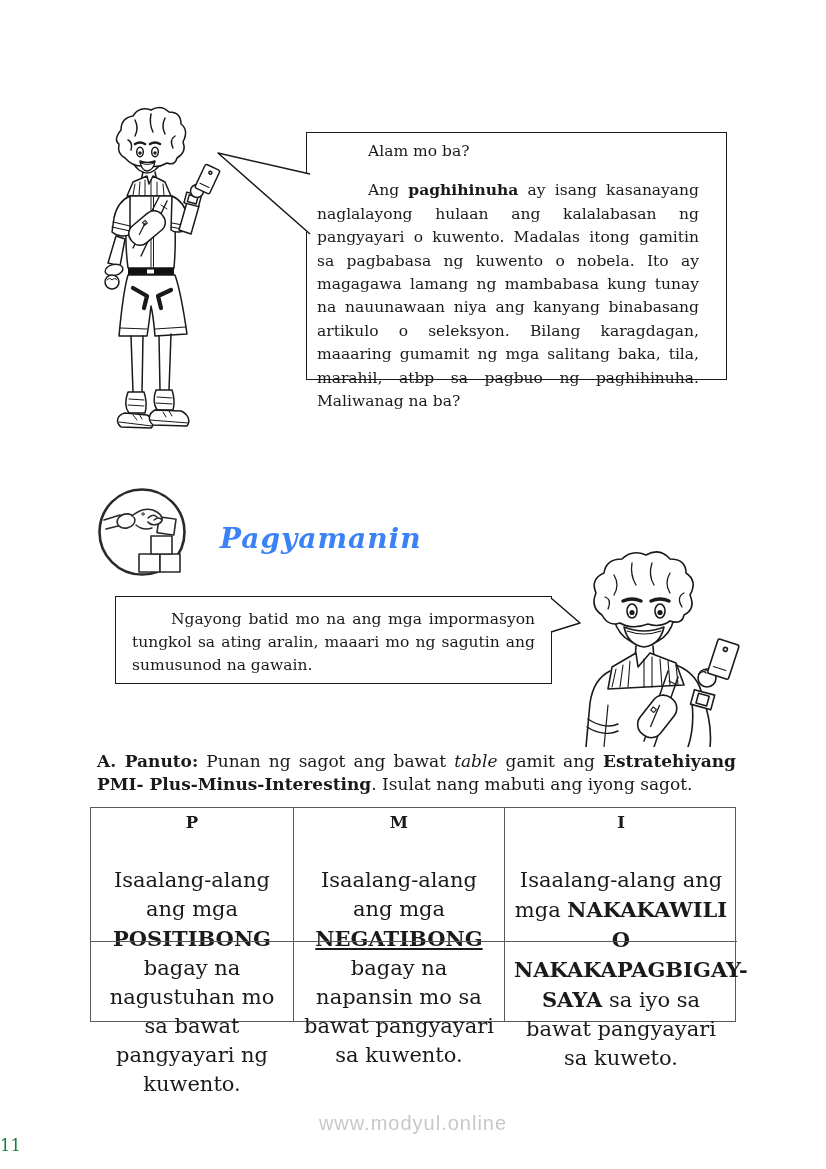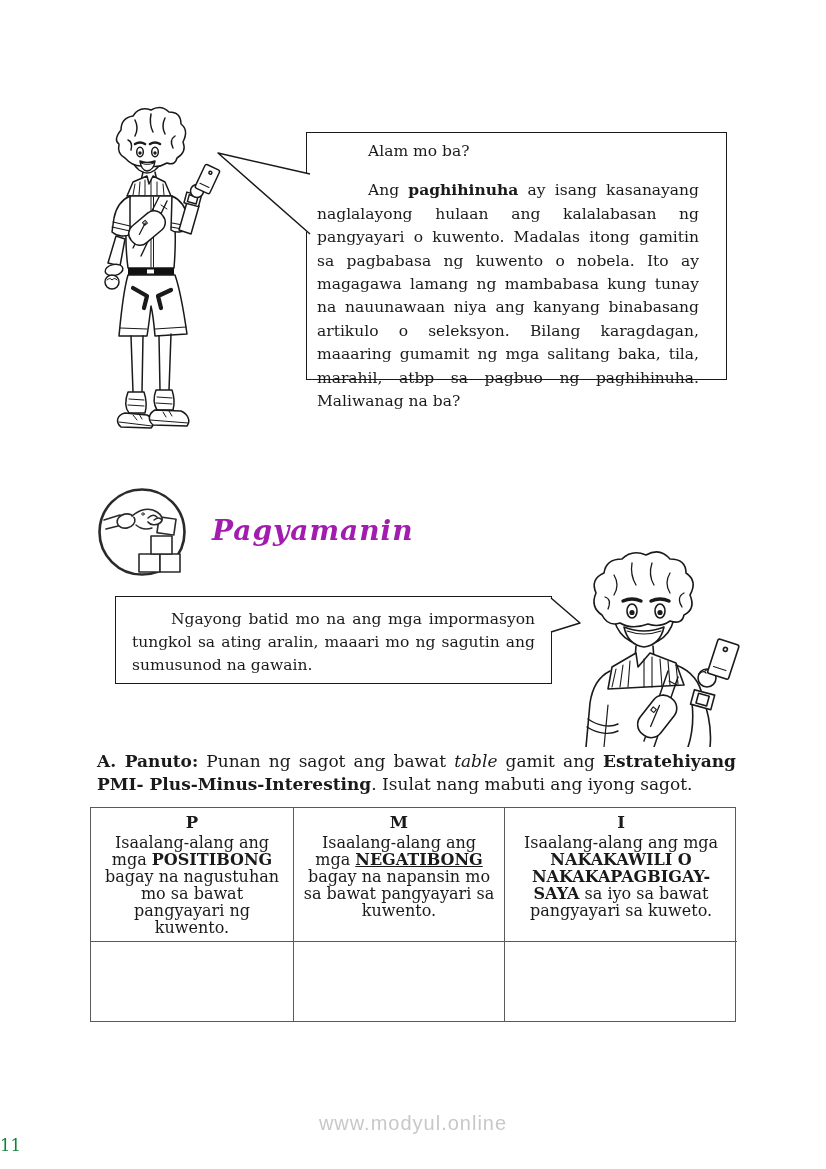--- a/index.html
+++ b/index.html
@@ -13,42 +13,42 @@
   .bubble{position:absolute;border:1.5px solid #1a1a1a;background:#fff;box-sizing:border-box;}
   .bubble1{left:306px;top:132px;width:421px;height:248px;padding:7px 27px 0 10px;}
   .bubble1 .intro{margin:0 0 15px 0;text-indent:51px;font-size:15.5px;line-height:23.4px;}
   .bubble1 .para{margin:0;text-indent:51px;font-size:15.5px;line-height:23.4px;text-align:justify;}
   .bubble2{left:115px;top:596px;width:437px;height:88px;padding:11px 16px 0 16px;}
   .bubble2 .para{margin:0;text-indent:39px;font-size:15.5px;line-height:23px;text-align:justify;}
   .tail{position:absolute;overflow:visible;}
   
   .section-icon{position:absolute;left:96px;top:486px;}
   .section-title{
-    position:absolute;left:212px;top:514px;margin:0;
-    font-size:28px;font-weight:bold;font-style:italic;letter-spacing:1px;color:#a21caf;
+    position:absolute;left:212px;top:514px;margin:8px;
+    font-size:28px;font-weight:bold;font-style:italic;letter-spacing:1px;color:#3b82f6;
   }
   
   .char1{position:absolute;left:95px;top:100px;}
   .char2{position:absolute;left:552px;top:545px;}
   
   .instruction{
     position:absolute;left:97px;top:750px;width:639px;margin:0;
     font-size:17px;line-height:23.2px;text-align:justify;
   }
   
   .pmi-table{
     position:absolute;left:90px;top:807px;width:646px;
     display:grid;grid-template-columns:202px 211px 233px;grid-template-rows:133px 80px;
     border:1.5px solid #5a5a5a;box-sizing:border-box;background:#fff;
   }
   .pmi-cell{border-left:1.4px solid #5a5a5a;box-sizing:border-box;padding:3px 9px 0 9px;text-align:center;}
   .pmi-cell.first{border-left:none;}
   .pmi-cell.answers{border-top:1.4px solid #5a5a5a;}
   .cell-head{font-weight:bold;font-size:16.5px;line-height:23px;}
-  .cell-desc{font-size:16px;line-height:17px;}
+  .cell-desc{font-size:21px;line-height:29px;margin-top:32px;}
   
   .pagenum{position:absolute;left:0;top:1093px;width:826px;font-size:16.5px;color:#15803d;margin-top:43px;}
   .watermark{
     position:absolute;left:0;top:1112px;width:826px;text-align:center;
     font-family:"Liberation Sans","DejaVu Sans",sans-serif;
     font-size:20px;color:#c8c8c8;letter-spacing:1px;
   }
 </style>
 </head>
 <body>

